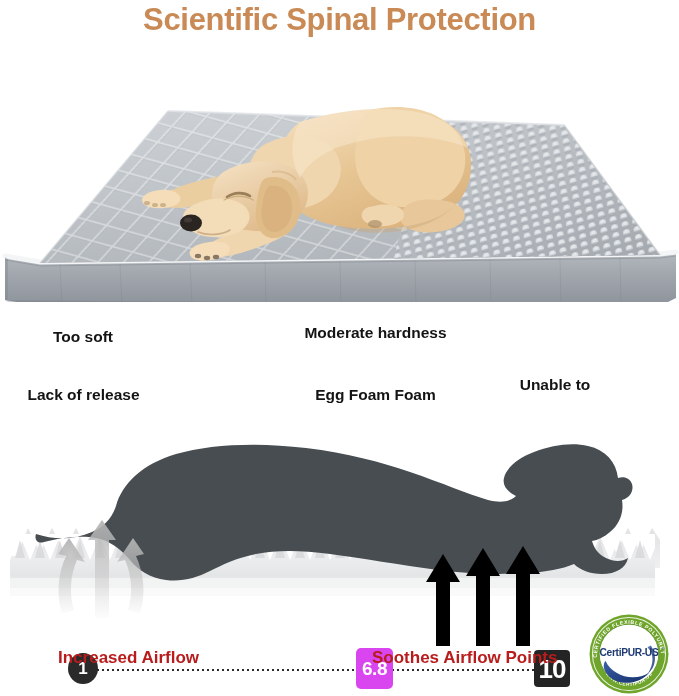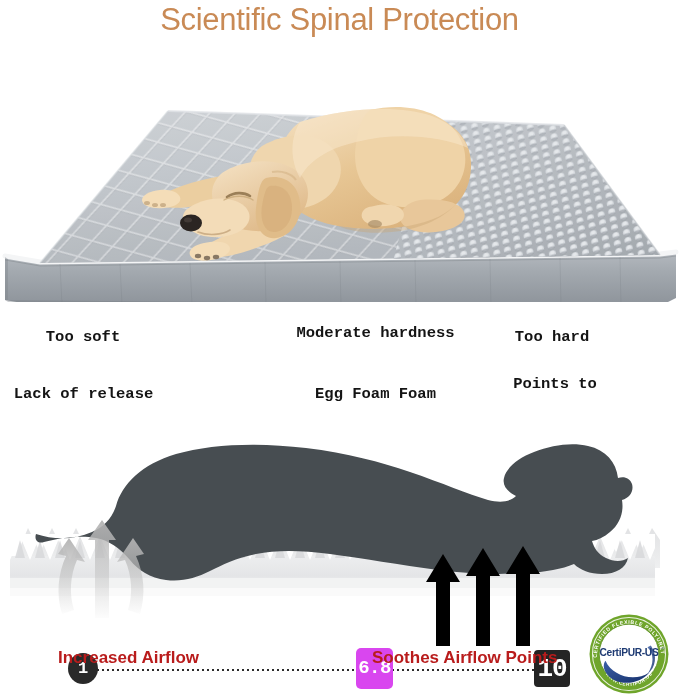--- a/index.html
+++ b/index.html
@@ -6,30 +6,30 @@
   body{
     width:679px;height:696px;overflow:hidden;position:relative;
     font-family:"Liberation Sans","DejaVu Sans",sans-serif;
     -webkit-font-smoothing:antialiased;
   }
   #page{position:relative;width:679px;height:696px;background:#fff;overflow:hidden;}
 
   
   .title{
     position:absolute;left:0;top:2px;width:679px;text-align:center;
-    font-size:31px;font-weight:normal;letter-spacing:-0.3px;
+    font-size:31px;font-weight:bold;letter-spacing:-0.3px;
     color:#C98A55;white-space:nowrap;
   }
 
   
   .hero{position:absolute;left:0;top:50px;width:679px;height:252px;}
   .hero svg{display:block;}
 
   
-  .scale{position:absolute;left:0;top:312px;width:566px;height:110px;font-family:Liberation Mono, monospace;}
+  .scale{position:absolute;left:0;top:312px;width:566px;height:110px;}
   .scale .lbl-top{
     position:absolute;font-size:15.5px;font-weight:bold;color:#141414;
     white-space:nowrap;text-align:center;
   }
   .scale .lbl-bot{
     position:absolute;font-size:15.5px;font-weight:bold;color:#141414;
     text-align:center;line-height:1.12;
   }
   .dotline{
     position:absolute;left:82px;top:357px;width:468px;height:2px;
@@ -226,30 +226,29 @@
                  C458,158 436,174 406,180 C380,185 354,183 338,176 Z" fill="#C9A473" opacity="0.4"></path>
       </g>
     </svg>
   </div>
 
   <div class="scale">
     <div class="dotline"></div>
 
     <div class="lbl-top" style="left:18px;top:16px;width:130px;">Too soft</div>
     <div class="lbl-top" style="left:283px;top:12px;width:185px;">Moderate hardness</div>
-    <div class="lbl-top" style="left:487px;top:16px;width:130px;">Too hard</div>
 
     <div class="marker m1">1</div>
     <div class="marker m68">6.8</div>
     <div class="marker m10">10</div>
 
     <div class="lbl-bot" style="left:6px;top:74px;width:155px;">Lack of release</div>
     <div class="lbl-bot" style="left:288px;top:74px;width:175px;">Egg Foam Foam</div>
     <div class="lbl-bot" style="left:482px;top:64px;width:146px;">
-      <div>Points to</div>
+      <div>Unable to</div>
     </div>
   </div>
 
   <div class="diagram">
     <svg width="679" height="268" viewBox="0 0 679 268" xmlns="http://www.w3.org/2000/svg">
       <defs>
         <linearGradient id="foamBase" x1="0" y1="0" x2="0" y2="1">
           <stop offset="0" stop-color="#EDEEEF"></stop>
           <stop offset="0.55" stop-color="#E4E5E7"></stop>
           <stop offset="1" stop-color="#F6F7F7"></stop>

